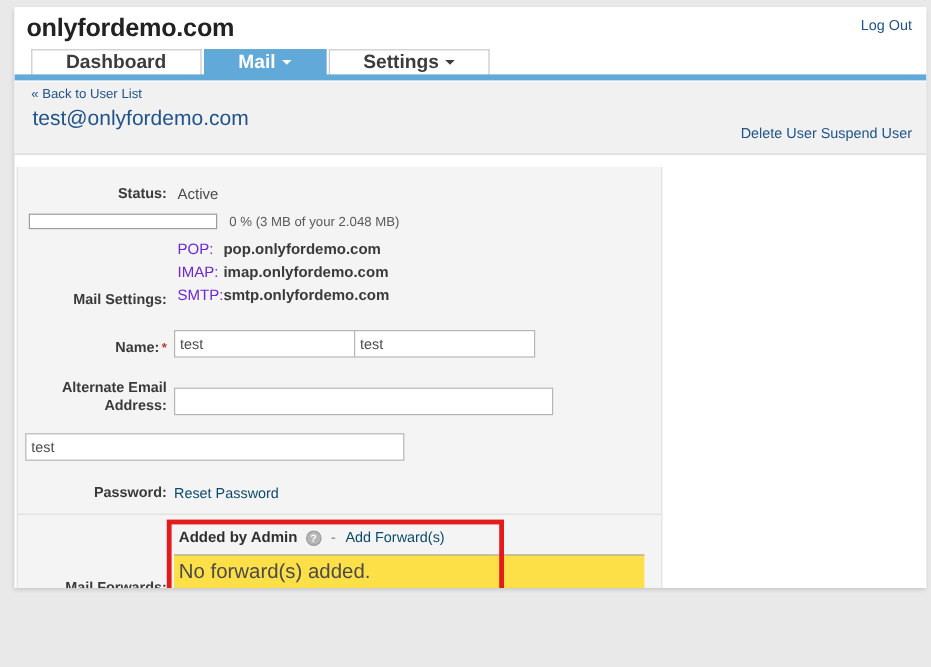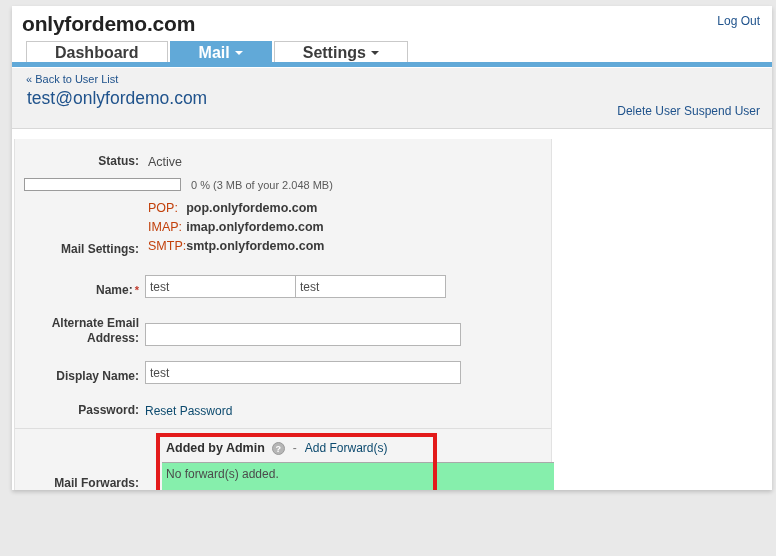--- a/index.html
+++ b/index.html
@@ -202,21 +202,21 @@
   }
 
   
   .settings-table { border-spacing: 0; margin-top: 1px; }
   .settings-table td {
     font-size: 12.5px;
     padding: 0 0 3px 0;
     vertical-align: top;
     line-height: 16px;
   }
-  .settings-key { color: #c2410c; padding-right: 6px; white-space: nowrap; }
+  .settings-key { color: #6d28d9; padding-right: 6px; white-space: nowrap; }
   .settings-val { color: #3a3a3a; font-weight: bold; white-space: nowrap; }
 
   
   .txt {
     height: 19px;
     border: 1px solid #b5b5b5;
     background: #ffffff;
     font-family: "Liberation Sans", sans-serif;
     font-size: 12px;
     color: #4b4b4b;
@@ -271,23 +271,23 @@
     border: 1px solid #9a9a9a;
     box-sizing: border-box;
   }
   .dash { margin: 0 8px; color: #777; font-size: 12px; }
 
   .fwd-list {
     border-top: 1px solid #a9a9a9;
     border-bottom: 1px solid #a9a9a9;
     width: 392px;
     padding: 4px 0 9px 4px;
-    font-size: 12px;
+    font-size: 17px;
     color: #4b4b4b;
-    background: #86efac;
+    background: #fde047;
     box-sizing: border-box;
   }
 
   .redbox {
     position: absolute;
     left: 0px;
     top: -4px;
     width: 281px;
     height: 64px;
     border: 4px solid #e31b1b;
@@ -410,40 +410,39 @@
       <div class="row">
         <div class="row-label">Alternate Email Address:</div>
         <div class="row-field" style="padding-left:6px;">
           <input class="txt txt-wide" type="text" value="" style="">
         </div>
       </div>
 
       <div style="height:7px"></div>
 
       <div class="row">
-        <div class="row-label">Display Name:</div>
         <div class="row-field" style="padding-left:6px;">
           <input class="txt txt-wide" type="text" value="test" style="">
         </div>
       </div>
 
       <div style="height:8px"></div>
 
       <div class="row">
         <div class="row-label">Password:</div>
         <div class="row-field" style="padding-left:6px;">
           <a class="link-inline">Reset Password</a>
         </div>
       </div>
 
       <div class="sep"></div>
 
       <div class="row" style="padding-bottom:10px;">
         <div class="row-label" style="padding-top:7px;">Mail Forwards:</div>
-        <div class="row-field forwards-outer" style="padding-left:6px;margin-left:17px;">
+        <div class="row-field forwards-outer" style="padding-left:6px;">
 
           <div class="fwd-head">
             <span class="fwd-head-title">Added by Admin</span>
             <span class="help-icon">?</span>
             <span class="dash">-</span>
             <a class="link-inline" style="padding-top:0">Add Forward(s)</a>
           </div>
 
           <div class="fwd-list">No forward(s) added.</div>
 

